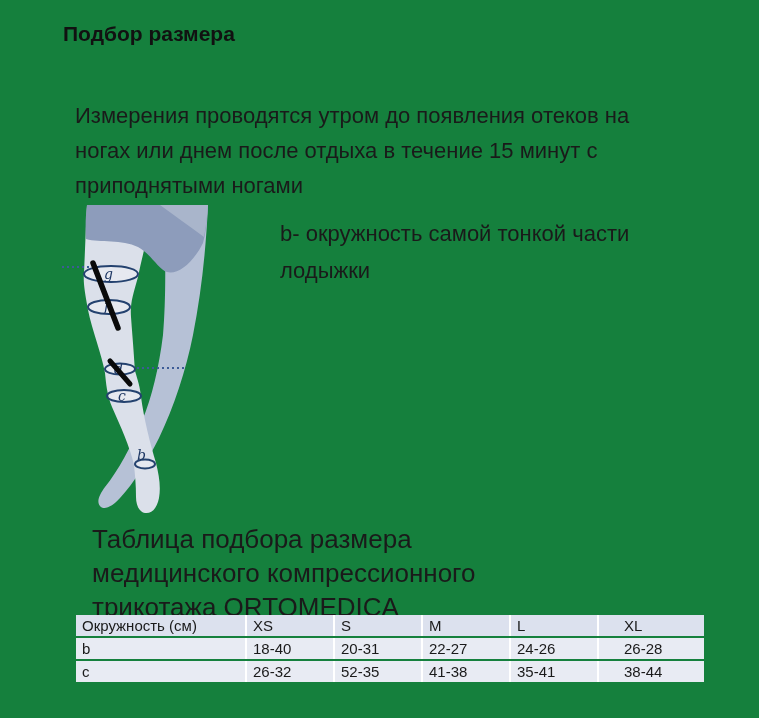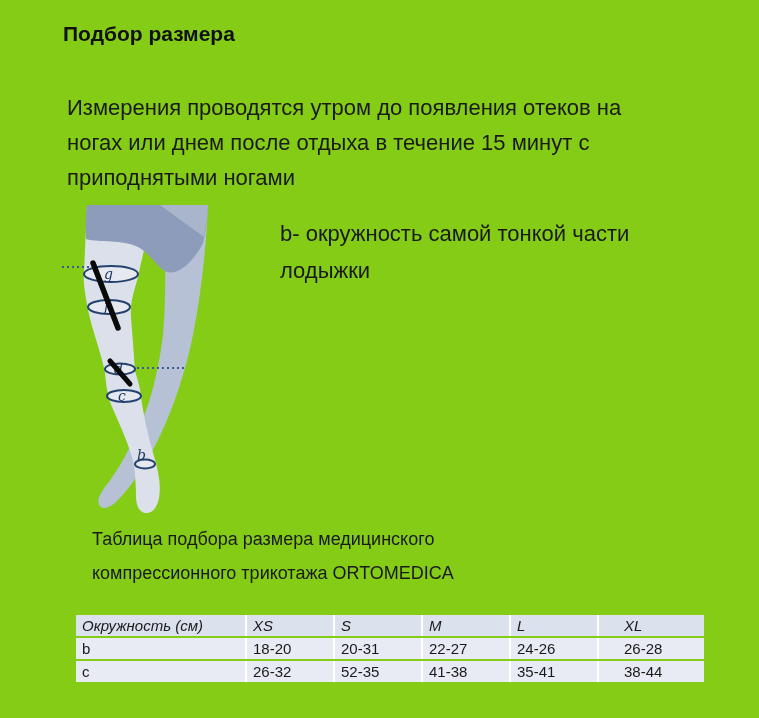--- a/index.html
+++ b/index.html
@@ -1,48 +1,48 @@
 <!DOCTYPE html>
 <html><head>
 <meta charset="utf-8">
 <style>
   html,body { margin:0; padding:0; background:#ffffff; }
   .page {
-    position:relative; width:759px; height:718px; background:#84cc16;
+    position:relative; width:759px; height:718px; background:#15803d;
     font-family:"Liberation Sans", sans-serif; color:#1a1a1a; overflow:hidden;
   }
   .page-title {
     position:absolute; left:63px; top:22px; margin:0;
     font-size:21px; font-weight:700; color:#111;
   }
   .intro-text {
-    position:absolute; left:63px; top:86px; width:572px; margin:4px;
+    position:absolute; left:63px; top:86px; width:572px; margin:12px;
     font-size:22px; line-height:35px; font-weight:400;
   }
   .figure-wrap { position:absolute; left:60px; top:195px; width:180px; height:320px; }
   .measure-notes {
     position:absolute; left:272px; top:207px; width:385px;
     font-size:22px; line-height:37px;
   }
   .measure-notes p { margin:8px; }
   .table-caption {
     position:absolute; left:92px; top:522px; width:470px; margin:0;
-    font-size:18px; line-height:34px; font-weight:400;
+    font-size:26px; line-height:34px; font-weight:400;
   }
   .size-table {
     position:absolute; left:76px; top:613px;
     border-collapse:separate; border-spacing:0 2px;
     font-size:15px; color:#1a1a1a;
   }
   .size-table th, .size-table td {
     font-weight:400; text-align:left; height:21px;
     padding:0 0 0 6px; border-right:2px solid #ffffff; white-space:nowrap;
   }
   .size-table th:last-child, .size-table td:last-child { border-right:none;padding-left:25px; }
-  .size-table thead th { background:#dce1ee;font-style:italic; }
+  .size-table thead th { background:#dce1ee; }
   .size-table tbody td { background:#e8ebf3; }
   .size-table .col-label { width:163px; }
   .size-table .col-size  { width:80px; }
   .fig-label { font-family:"DejaVu Serif", serif; font-style:italic; font-size:14px; }
 </style>
 </head>
 <body>
 
 <div class="page">
 
@@ -100,21 +100,21 @@
         <th class="col-size">XS</th>
         <th class="col-size">S</th>
         <th class="col-size">M</th>
         <th class="col-size">L</th>
         <th class="col-size">XL</th>
       </tr>
     </thead>
     <tbody>
       <tr>
         <td>b</td>
-        <td>18-20</td>
+        <td>18-40</td>
         <td>20-31</td>
         <td>22-27</td>
         <td>24-26</td>
         <td>26-28</td>
       </tr>
       <tr>
         <td>c</td>
         <td>26-32</td>
         <td>52-35</td>
         <td>41-38</td>

